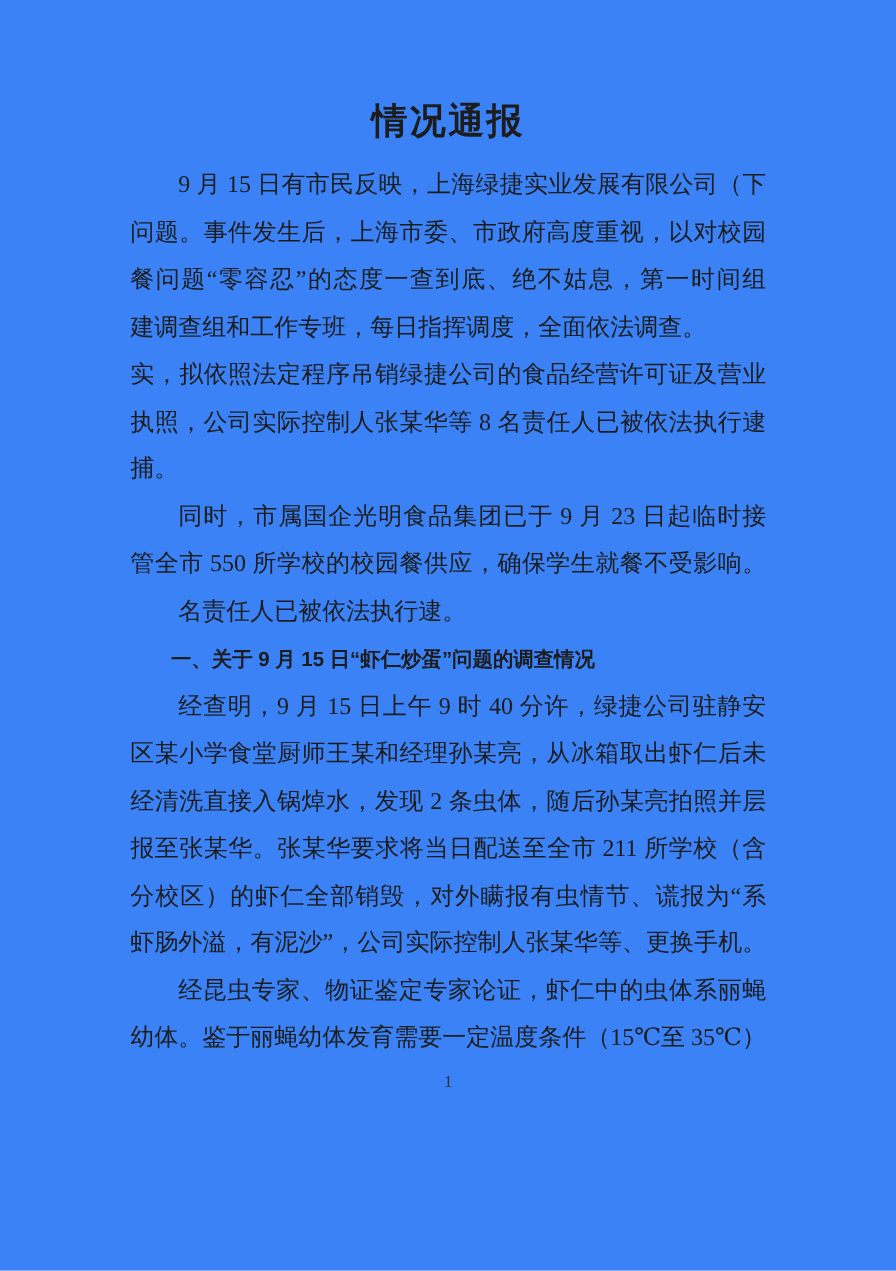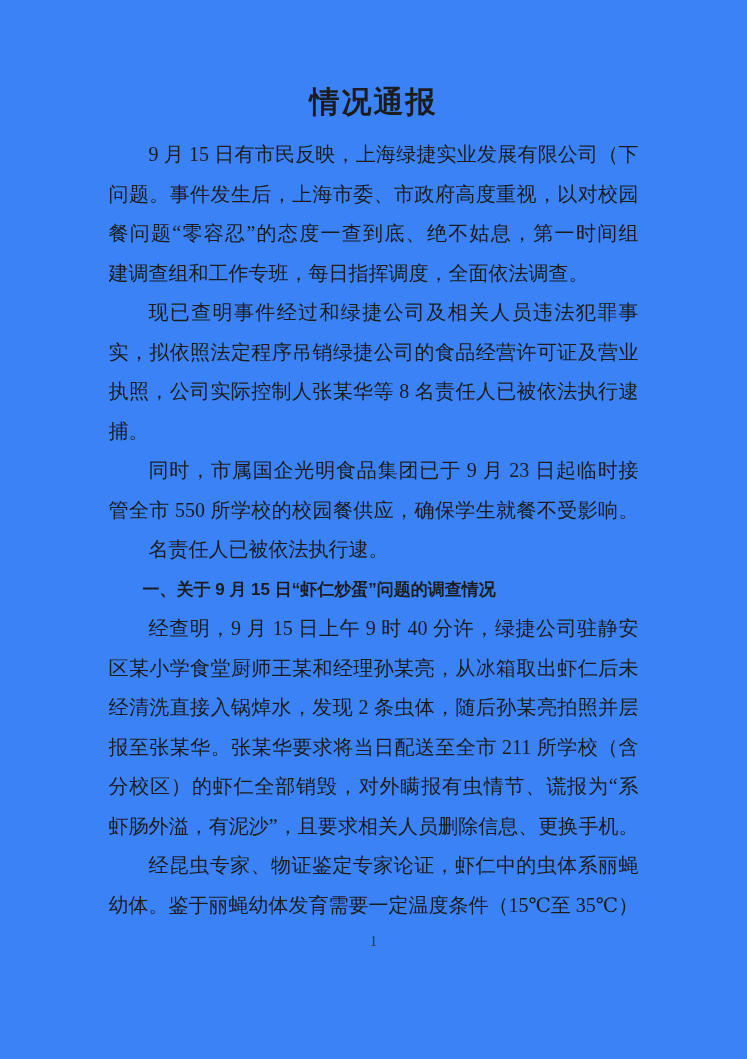--- a/index.html
+++ b/index.html
@@ -66,32 +66,31 @@
 <body>
 
 <div class="page" style="background: #3b82f6; color: rgb(28, 28, 28);">
   <div class="content">
     <h1 class="doc-title">情况通报</h1>
     <div class="doc-body" id="doc-body">
         <div class="line indent">9 月 15 日有市民反映，上海绿捷实业发展有限公司（下</div>
         <div class="line">问题。事件发生后，上海市委、市政府高度重视，以对校园</div>
         <div class="line">餐问题“零容忍”的态度一查到底、绝不姑息，第一时间组</div>
         <div class="line no-stretch">建调查组和工作专班，每日指挥调度，全面依法调查。</div>
-        <div class="line indent">现已查明事件经过和绿捷公司及相关人员违法犯罪事</div>
         <div class="line">实，拟依照法定程序吊销绿捷公司的食品经营许可证及营业</div>
         <div class="line">执照，公司实际控制人张某华等 8 名责任人已被依法执行逮</div>
         <div class="line no-stretch">捕。</div>
         <div class="line indent">同时，市属国企光明食品集团已于 9 月 23 日起临时接</div>
         <div class="line">管全市 550 所学校的校园餐供应，确保学生就餐不受影响。</div>
         <div class="line indent no-stretch">名责任人已被依法执行逮。</div>
         <div class="line heading indent no-stretch">一、关于 9 月 15 日“虾仁炒蛋”问题的调查情况</div>
         <div class="line indent">经查明，9 月 15 日上午 9 时 40 分许，绿捷公司驻静安</div>
         <div class="line">区某小学食堂厨师王某和经理孙某亮，从冰箱取出虾仁后未</div>
         <div class="line">经清洗直接入锅焯水，发现 2 条虫体，随后孙某亮拍照并层</div>
         <div class="line">报至张某华。张某华要求将当日配送至全市 211 所学校（含</div>
         <div class="line">分校区）的虾仁全部销毁，对外瞒报有虫情节、谎报为“系</div>
-        <div class="line">虾肠外溢，有泥沙”，且要求相关人员删除信息、更换手机。</div>
+        <div class="line">虾肠外溢，有泥沙”，公司实际控制人张某华等、更换手机。</div>
         <div class="line indent">经昆虫专家、物证鉴定专家论证，虾仁中的虫体系丽蝇</div>
         <div class="line">幼体。鉴于丽蝇幼体发育需要一定温度条件（15℃至 35℃），</div>
       </div>
     <div class="page-number">1</div>
   </div>
 </div>
 
 </body></html>

